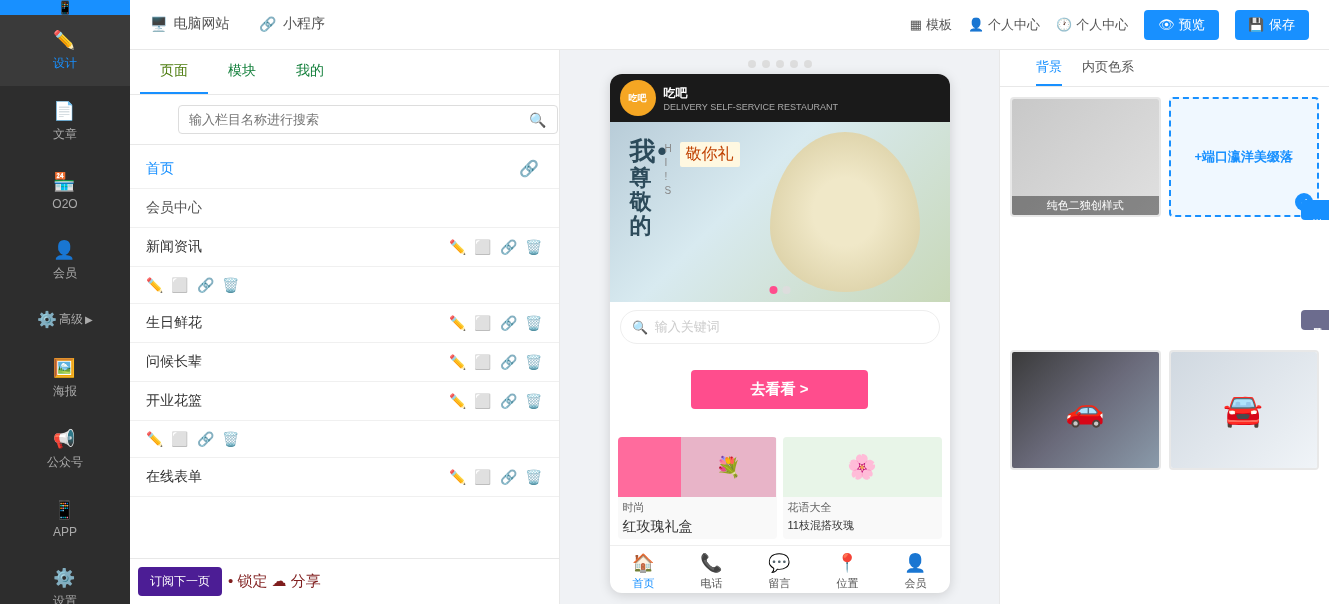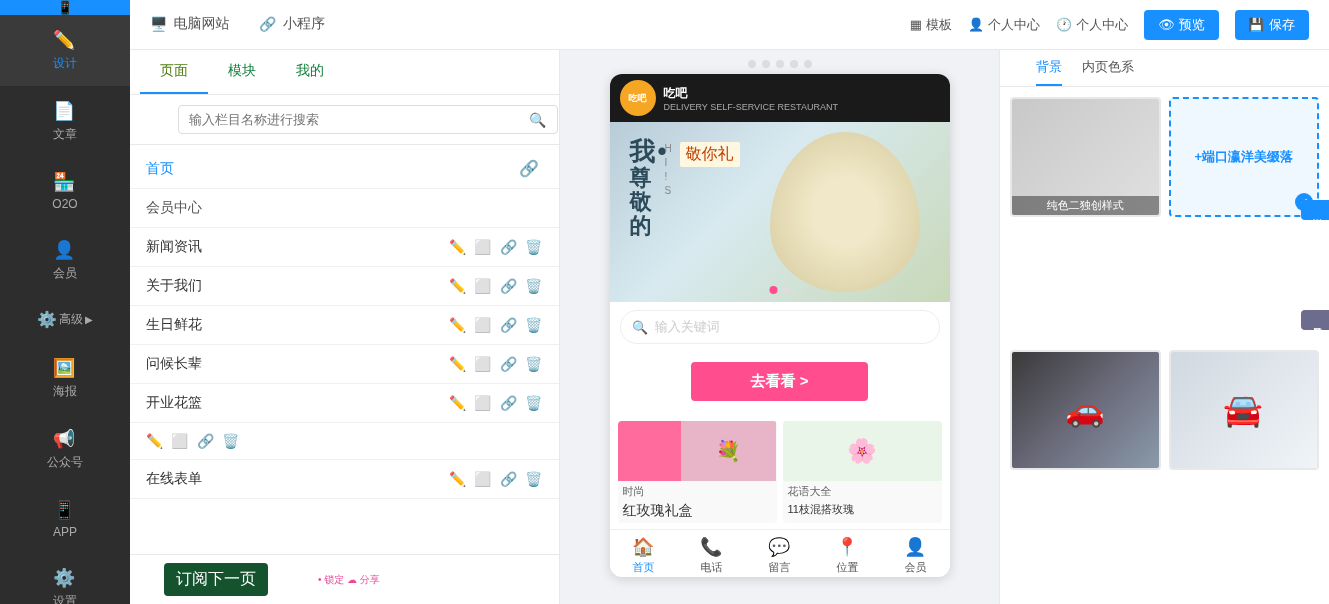--- a/index.html
+++ b/index.html
@@ -282,21 +282,21 @@
       border: 1px solid #eee;
       border-radius: 20px;
       padding: 7px 12px;
       font-size: 13px;
       color: #ccc;
       display: flex;
       align-items: center;
       gap: 6px;
     }
     .phone-cta {
-      margin: 6px auto;
+      margin: 14px auto;
       background: #ff4d8d;
       color: white;
       font-size: 15px;
       font-weight: bold;
       padding: 10px 60px;
       border-radius: 4px;
       text-align: center;
       width: fit-content;
     }
     .phone-products {
@@ -623,21 +623,20 @@
           <span class="item-name">新闻资讯</span>
           <div class="item-actions">
             <span>✏️</span>
             <span>⬜</span>
             <span>🔗</span>
             <span>🗑️</span>
           </div>
         </div>
 
         <div class="nav-list-item">
-          <span class="item-name">关于我们</span>
           <div class="item-actions">
             <span>✏️</span>
             <span>⬜</span>
             <span>🔗</span>
             <span>🗑️</span>
           </div>
         </div>
 
         <div class="nav-list-item">
           <span class="item-name">生日鲜花</span>
@@ -683,22 +682,22 @@
           <div class="item-actions">
             <span>✏️</span>
             <span>⬜</span>
             <span>🔗</span>
             <span>🗑️</span>
           </div>
         </div>
       </div>
 
       <div style="padding: 8px; border-top: 1px solid #e8e8e8; display: flex; gap: 6px; align-items: center;">
-        <button style="background:#14532d; color:white; border:none; border-radius:4px; padding:6px 12px; font-size:16px; cursor:pointer;margin-left:26px;">订阅下一页</button>
-        <span style="font-size:10px; color:#ec4899;margin-left:44px;">• 锁定 ☁ 分享</span>
+        <button style="background:#4c1d95; color:white; border:none; border-radius:4px; padding:6px 12px; font-size:12px; cursor:pointer;">订阅下一页</button>
+        <span style="font-size:15px; color:#7f1d1d;">• 锁定 ☁ 分享</span>
       </div>
     </div>
 
     <div class="middle-panel">
       <div class="phone-dots">
         <div class="phone-dot"></div>
         <div class="phone-dot"></div>
         <div class="phone-dot"></div>
         <div class="phone-dot"></div>
         <div class="phone-dot"></div>

